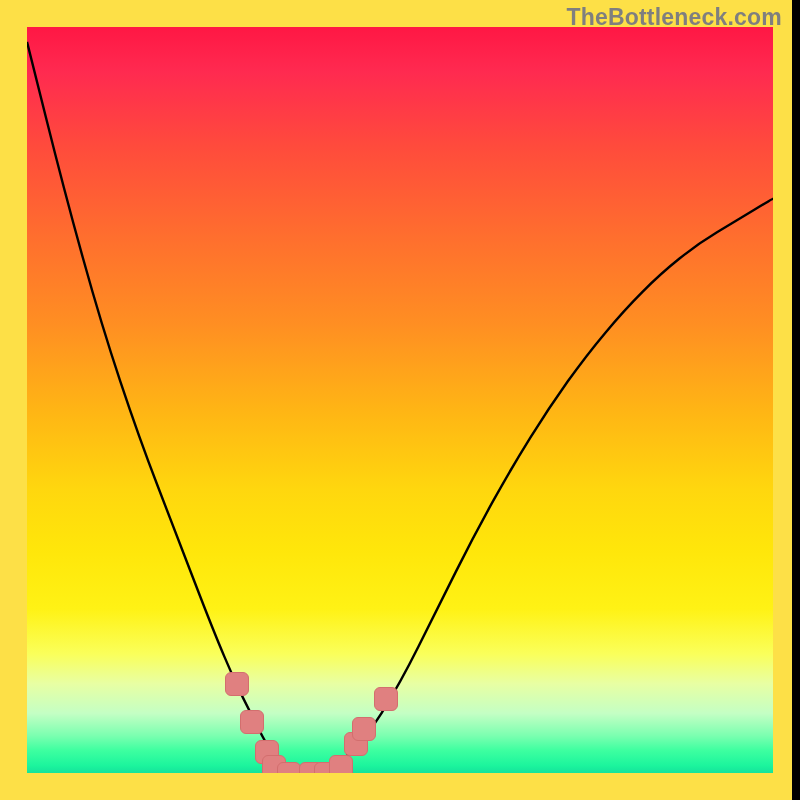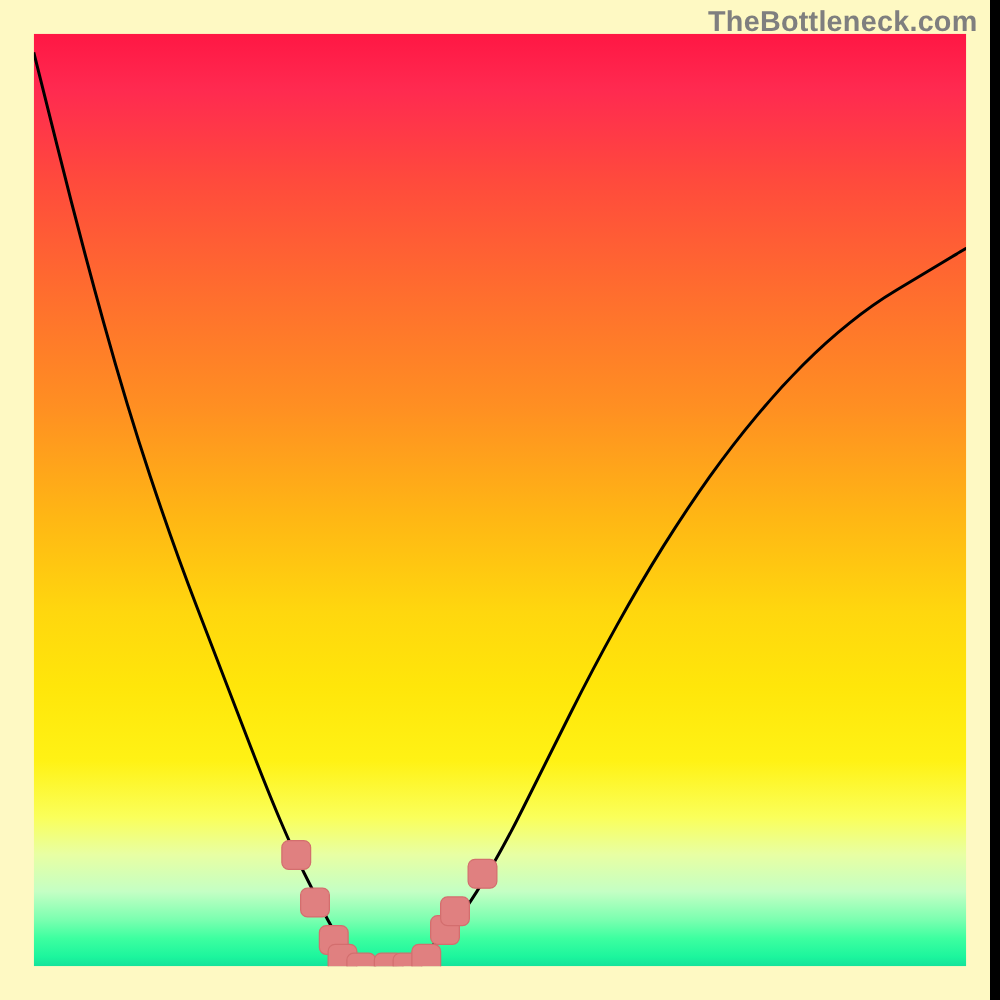--- a/index.html
+++ b/index.html
@@ -7,21 +7,21 @@
     padding: 0;
     width: 800px;
     height: 800px;
     background: #000;
     overflow: hidden;
   }
   .stage {
     position: relative;
     width: 792px;
     height: 800px;
-    background: #fef9c3;
+    background: #fde047;
   }
   .plot {
     position: absolute;
     left: 27px;
     top: 27px;
     width: 746px;
     height: 746px;
     overflow: hidden;
   }
   .gradient {

